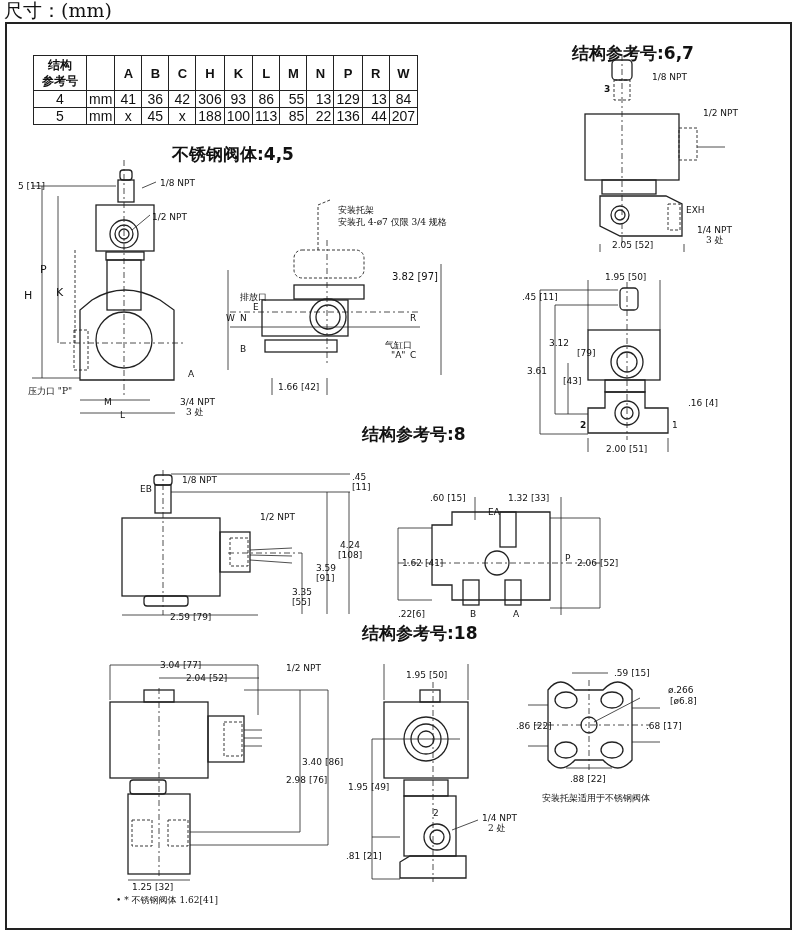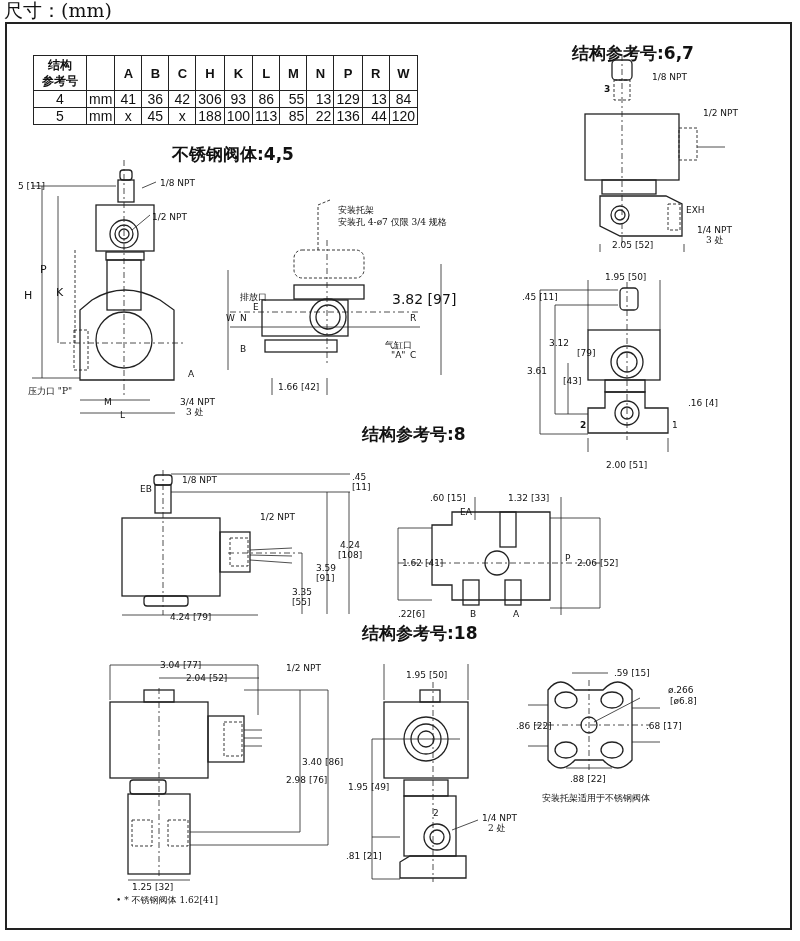--- a/index.html
+++ b/index.html
@@ -60,21 +60,21 @@
     <td>x</td>
     <td>45</td>
     <td>x</td>
     <td>188</td>
     <td>100</td>
     <td>113</td>
     <td class="num">85</td>
     <td class="num">22</td>
     <td>136</td>
     <td class="num">44</td>
-    <td>120</td>
+    <td>207</td>
   </tr>
 </tbody>
   </table>
 
 <div class="title" style="left:572px;top:42px">结构参考号:6,7</div>
 <div class="title" style="left:172px;top:143px">不锈钢阀体:4,5</div>
 <div class="title" style="left:362px;top:423px">结构参考号:8</div>
 <div class="title" style="left:362px;top:622px">结构参考号:18</div>
 
 <svg class="draw" width="800" height="941" fill="none" stroke="#222" stroke-width="1.3">
@@ -277,56 +277,56 @@
 <div class="lbl cn" style="left:338px;top:217px">安装孔 4-ø7 仅限 3/4 规格</div>
 <div class="lbl cn" style="left:240px;top:292px">排放口</div>
 <div class="lbl" style="left:253px;top:302px">E</div>
 <div class="lbl" style="left:226px;top:313px">W</div>
 <div class="lbl" style="left:240px;top:313px">N</div>
 <div class="lbl" style="left:240px;top:344px">B</div>
 <div class="lbl" style="left:410px;top:313px">R</div>
 <div class="lbl cn" style="left:385px;top:340px">气缸口</div>
 <div class="lbl" style="left:391px;top:350px">"A"</div>
 <div class="lbl" style="left:410px;top:350px">C</div>
-<div class="lbl" style="left:392px;top:294px;font-size:14px">3.82 [97]</div>
+<div class="lbl" style="left:392px;top:272px;font-size:10px">3.82 [97]</div>
 <div class="lbl" style="left:278px;top:382px">1.66 [42]</div>
 
 <div class="lbl" style="left:604px;top:84px;font-weight:bold">3</div>
 <div class="lbl" style="left:652px;top:72px">1/8 NPT</div>
 <div class="lbl" style="left:703px;top:108px">1/2 NPT</div>
 <div class="lbl" style="left:686px;top:205px">EXH</div>
 <div class="lbl" style="left:697px;top:225px">1/4 NPT</div>
 <div class="lbl cn" style="left:706px;top:235px">3 处</div>
 <div class="lbl" style="left:612px;top:240px">2.05 [52]</div>
 <div class="lbl" style="left:605px;top:272px">1.95 [50]</div>
 <div class="lbl" style="left:522px;top:292px">.45 [11]</div>
 <div class="lbl" style="left:549px;top:338px">3.12</div>
 <div class="lbl" style="left:577px;top:348px">[79]</div>
 <div class="lbl" style="left:527px;top:366px">3.61</div>
 <div class="lbl" style="left:563px;top:376px">[43]</div>
 <div class="lbl" style="left:688px;top:398px">.16 [4]</div>
 <div class="lbl" style="left:580px;top:420px;font-weight:bold">2</div>
 <div class="lbl" style="left:672px;top:420px">1</div>
-<div class="lbl" style="left:606px;top:460px">2.00 [51]</div>
+<div class="lbl" style="left:606px;top:444px">2.00 [51]</div>
 
 <div class="lbl" style="left:140px;top:484px">EB</div>
 <div class="lbl" style="left:182px;top:475px">1/8 NPT</div>
 <div class="lbl" style="left:260px;top:512px">1/2 NPT</div>
 <div class="lbl" style="left:352px;top:472px">.45</div>
 <div class="lbl" style="left:352px;top:482px">[11]</div>
 <div class="lbl" style="left:340px;top:540px">4.24</div>
 <div class="lbl" style="left:338px;top:550px">[108]</div>
 <div class="lbl" style="left:316px;top:563px">3.59</div>
 <div class="lbl" style="left:316px;top:573px">[91]</div>
 <div class="lbl" style="left:292px;top:587px">3.35</div>
 <div class="lbl" style="left:292px;top:597px">[55]</div>
-<div class="lbl" style="left:170px;top:612px">4.24 [79]</div>
+<div class="lbl" style="left:170px;top:612px">2.59 [79]</div>
 <div class="lbl" style="left:430px;top:493px">.60 [15]</div>
 <div class="lbl" style="left:508px;top:493px">1.32 [33]</div>
-<div class="lbl" style="left:460px;top:507px">EA</div>
+<div class="lbl" style="left:488px;top:507px">EA</div>
 <div class="lbl" style="left:402px;top:558px">1.62 [41]</div>
 <div class="lbl" style="left:565px;top:553px">P</div>
 <div class="lbl" style="left:577px;top:558px">2.06 [52]</div>
 <div class="lbl" style="left:398px;top:609px">.22[6]</div>
 <div class="lbl" style="left:470px;top:609px">B</div>
 <div class="lbl" style="left:513px;top:609px">A</div>
 
 <div class="lbl" style="left:160px;top:660px">3.04 [77]</div>
 <div class="lbl" style="left:186px;top:673px">2.04 [52]</div>
 <div class="lbl" style="left:286px;top:663px">1/2 NPT</div>

